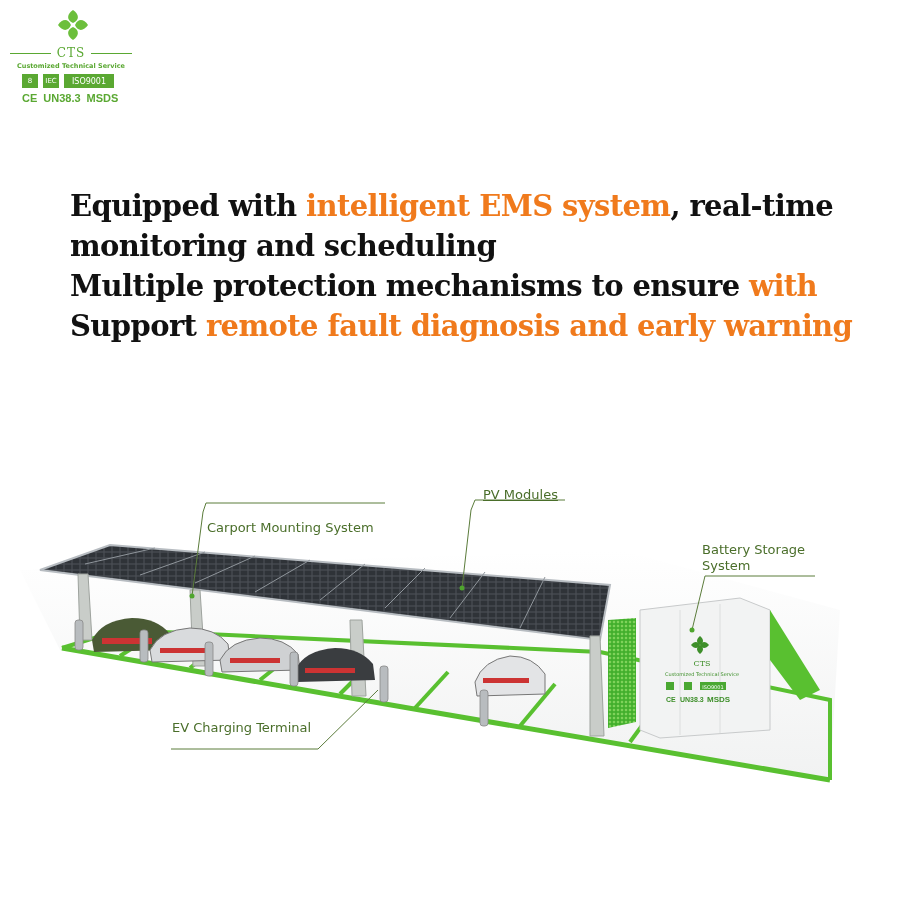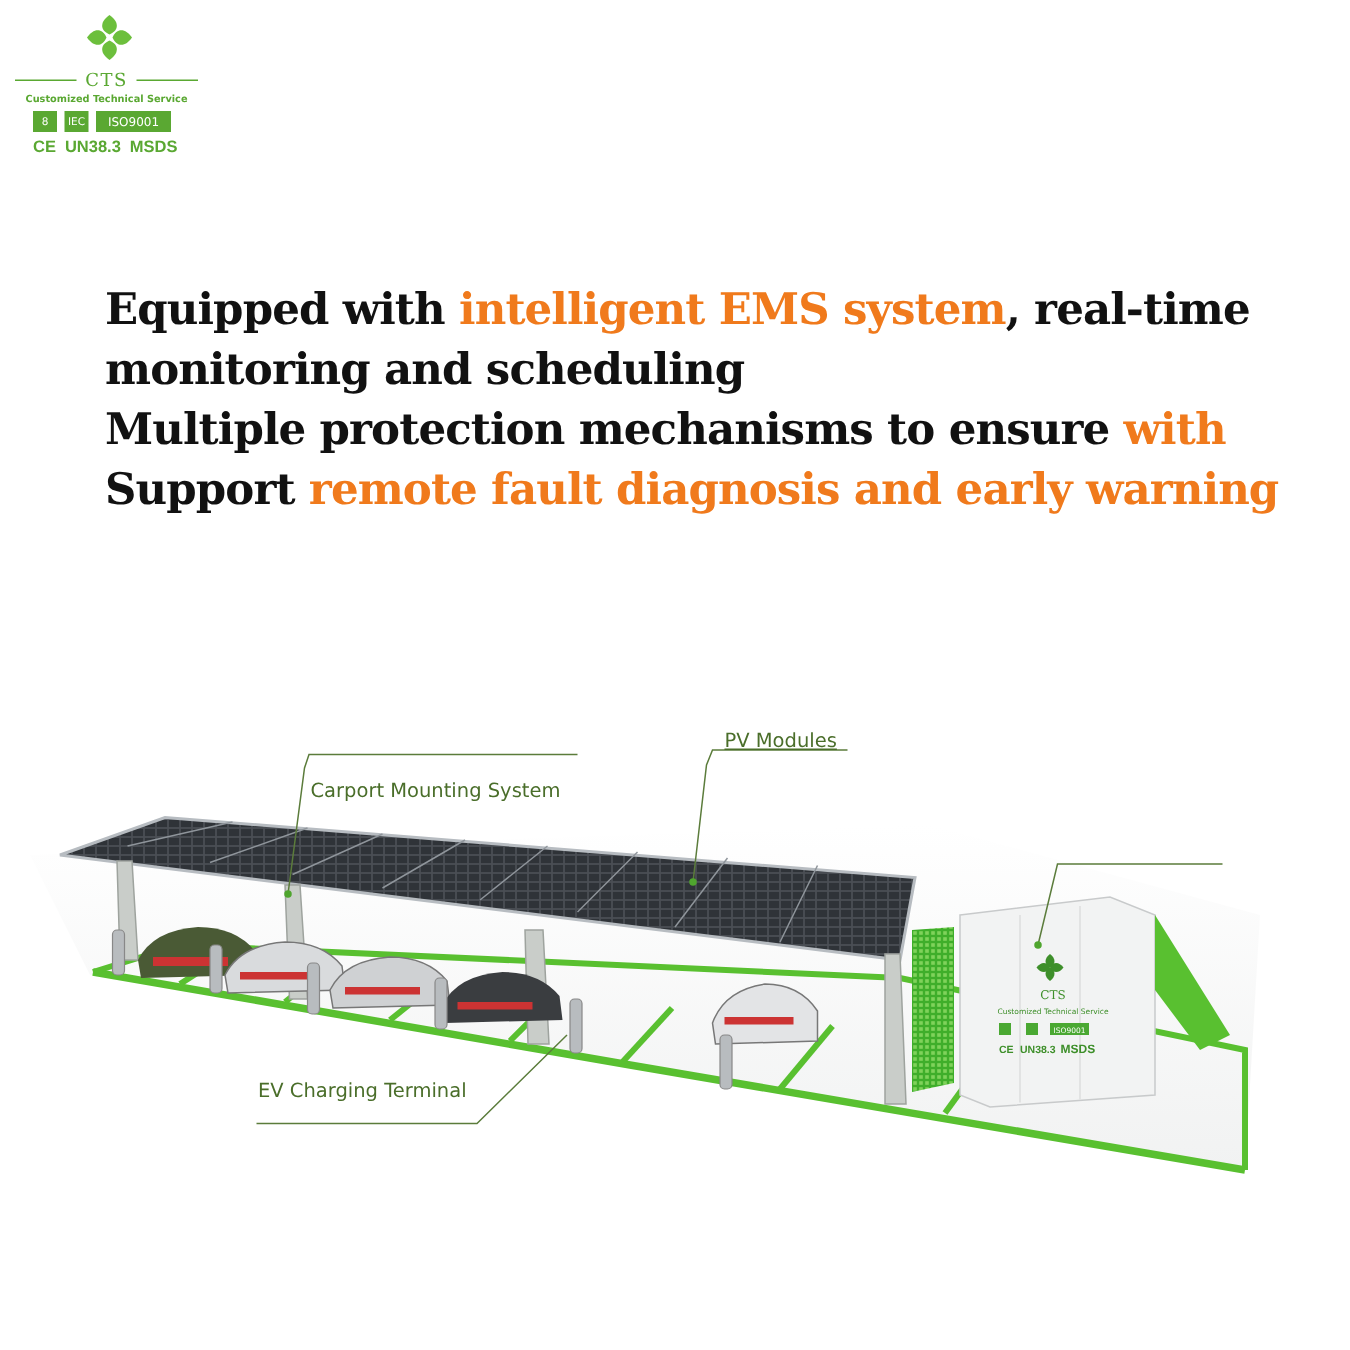--- a/index.html
+++ b/index.html
@@ -189,14 +189,18 @@
     </g>
     <g fill="#4fa52e">
       <circle cx="192" cy="116" r="2.5"></circle>
       <circle cx="462" cy="108" r="2.5"></circle>
       <circle cx="692" cy="150" r="2.5"></circle>
     </g>
   </svg>
 
   <div class="label" style="left:207px; top:2px;margin-top:38px;">Carport Mounting System</div>
   <div class="label" style="left:483px; top:7px;text-decoration:underline;">PV Modules</div>
+  <div class="label" style="left:702px; top:62px; line-height:16px;">
+    <div>Battery Storage</div>
+    <div>System</div>
+  </div>
   <div class="label" style="left:172px; top:240px;">EV Charging Terminal</div>
 </div>
 
 </body></html>

